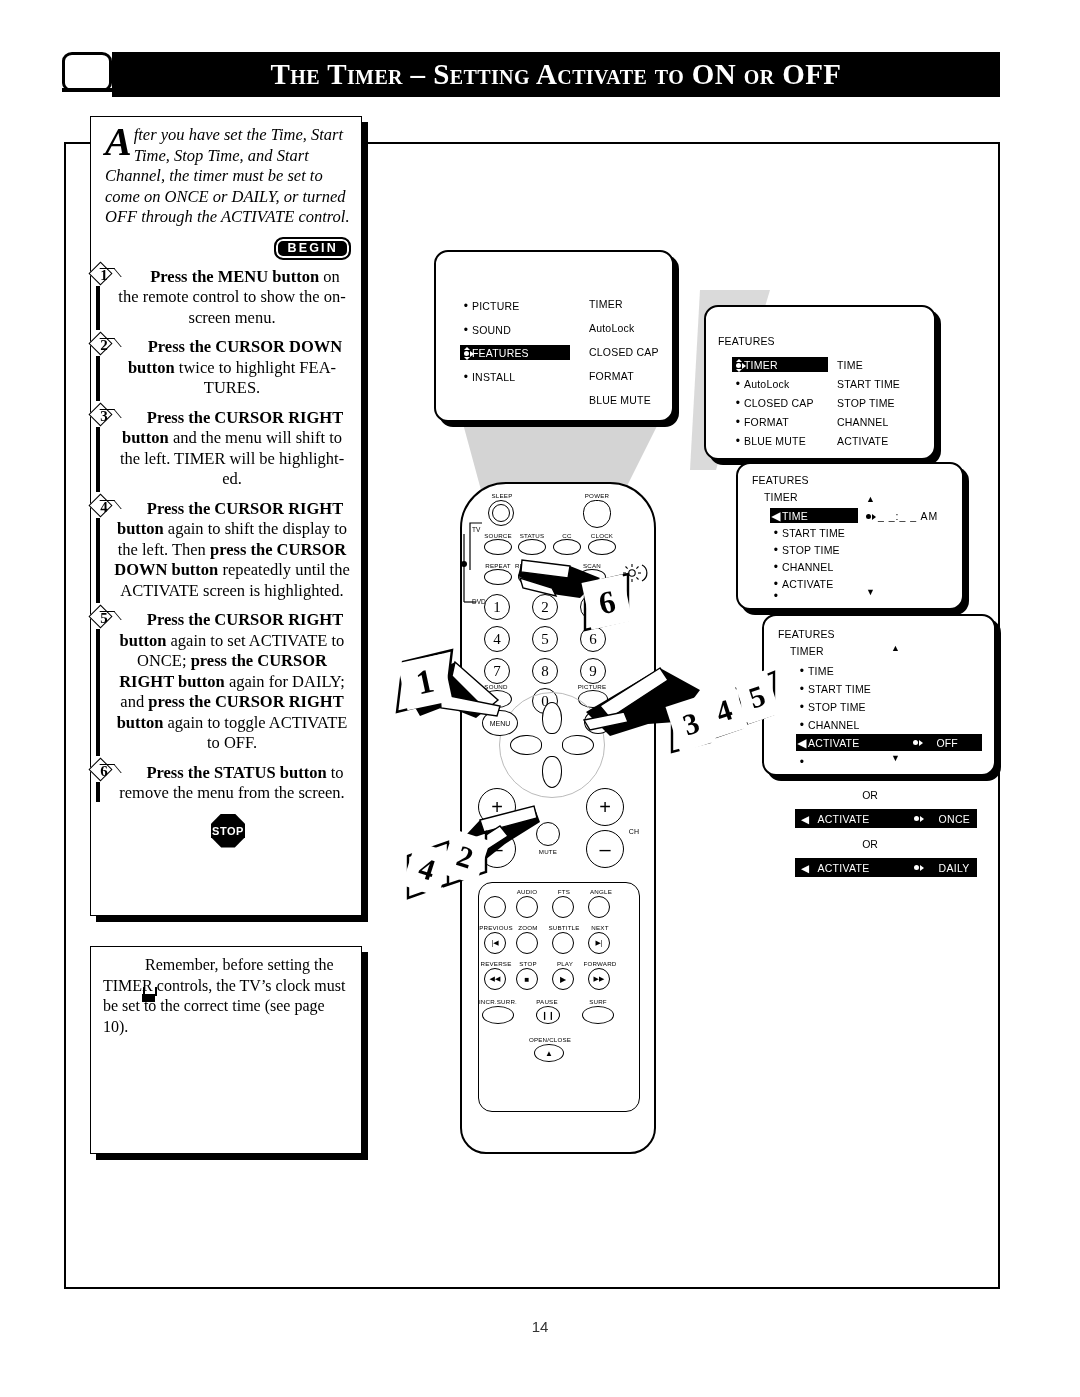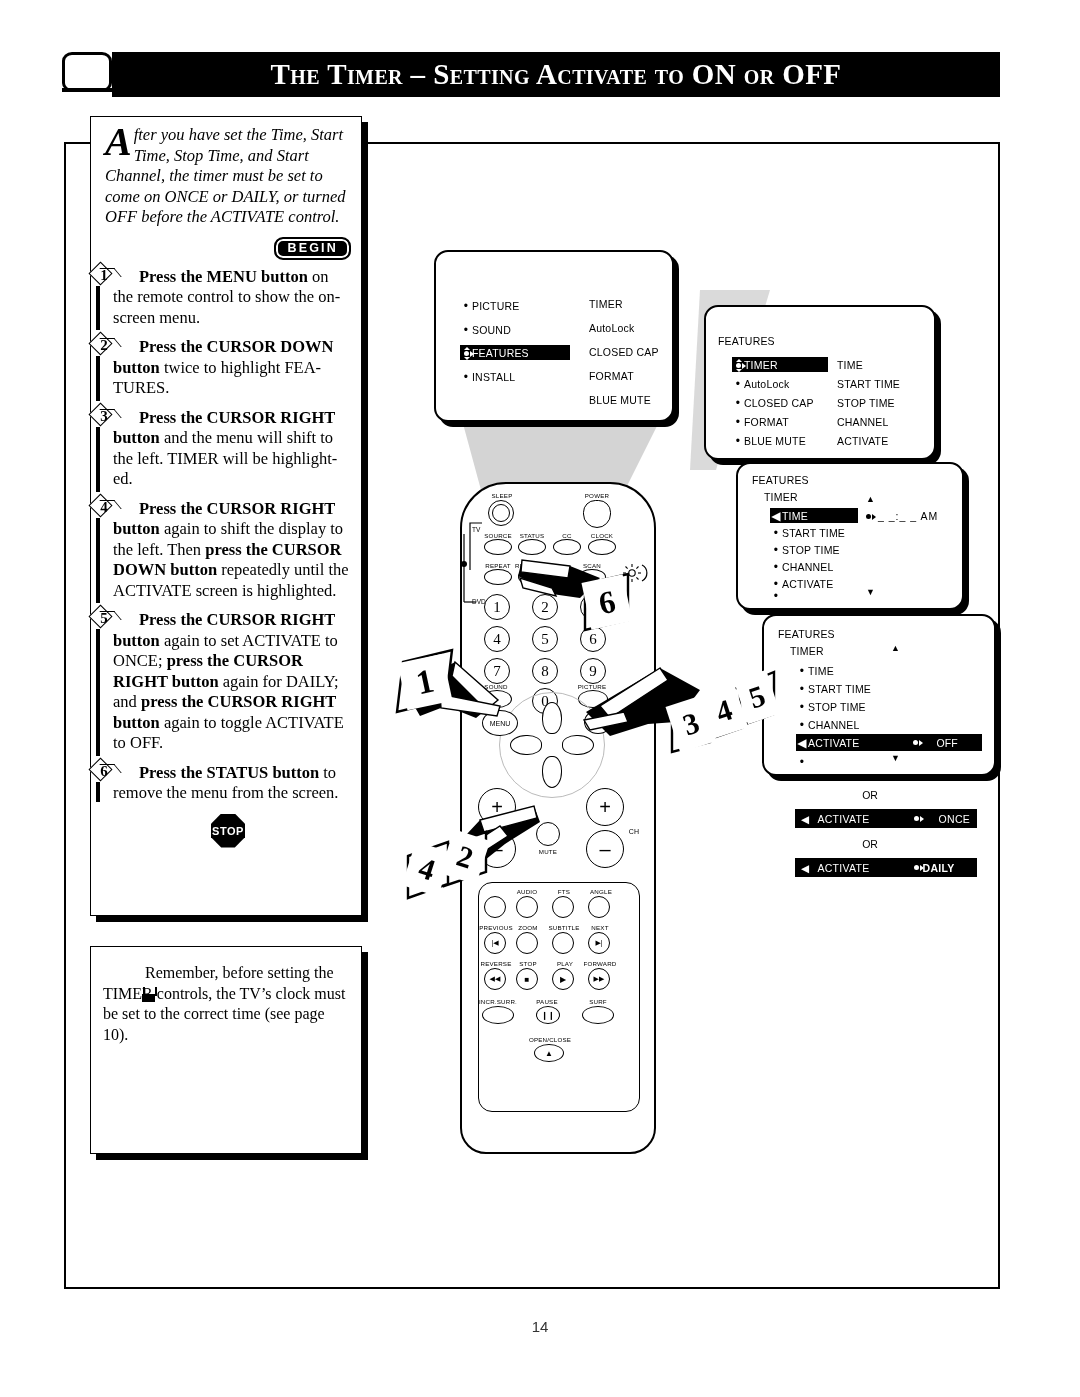--- a/index.html
+++ b/index.html
@@ -87,21 +87,21 @@
   }
   .step .num:before{
     content:"";position:absolute;left:1px;top:0px;width:15px;height:15px;
     border:1.6px solid #000;transform:rotate(45deg);background:#fff;z-index:-1;
   }
   .step .num:after{
     content:"";position:absolute;left:12px;top:3px;width:14px;height:8px;
     border-top:1.6px solid #000;border-right:1.6px solid #000;
     transform:skewX(40deg);z-index:-1;
   }
-  .step .txt{display:block;text-indent:26px;}
+  .step .txt{display:block;text-indent:26px;text-align:center;}
   .step .txt b{font-weight:bold;}
   .stop-wrap{text-align:center;margin-top:10px;}
   .stop-oct{
     display:inline-block;width:34px;height:34px;background:#000;color:#fff;
     clip-path:polygon(30% 0,70% 0,100% 30%,100% 70%,70% 100%,30% 100%,0 70%,0 30%);
     font-family:"Liberation Sans",sans-serif;font-weight:bold;font-size:11px;
     line-height:34px;text-align:center;letter-spacing:.5px;
   }
 
   
@@ -115,21 +115,21 @@
   }
   .bulb{position:absolute;left:30px;top:2px;width:52px;height:52px;}
   .bulb .glass{
     position:absolute;left:14px;top:14px;width:26px;height:27px;
     border:2px solid #fff;border-radius:50% 50% 45% 45%;background:transparent;
   }
   .bulb .neck{position:absolute;left:22px;top:38px;width:10px;height:9px;border-left:2px solid #000;border-right:2px solid #000;}
   .bulb .base2{position:absolute;left:21px;top:45px;width:13px;height:8px;background:#000;}
   .bulb .ray{position:absolute;background:#fff;width:2px;height:10px;}
   .sh-body{padding:8px 12px 6px 12px;font-size:16px;line-height:20.5px;position:relative;}
-  .sh-body p{margin:8px 0 9px 0;}
+  .sh-body p{margin:0 0 9px 0;}
   .sh-body p.first{text-indent:42px;}
 
   .osd{
     position:absolute;background:#fff;border:2.4px solid #000;
     border-radius:14px;box-sizing:border-box;
     box-shadow:5px 5px 0 0 #000;
     font-family:"Liberation Sans",sans-serif;
   }
   .osd .ttl{
     position:absolute;font-size:10.5px;letter-spacing:.2px;color:#000;
@@ -208,21 +208,21 @@
   <div class="outer-frame"></div>
 
   <svg width="1080" height="1397" style="position:absolute;left:0;top:0;pointer-events:none;">
     <polygon points="462,420 660,420 590,560 500,560" fill="#d4d4d4"></polygon>
     <polygon points="700,290 770,290 716,470 690,470" fill="#d4d4d4" opacity="0.85"></polygon>
   </svg>
 
   <div class="instr-shadow"></div>
   <div class="instr-box">
     <div class="intro">
-      <span class="dropcap">A</span><span>fter you have set the Time, Start Time, Stop Time, and Start Channel, the timer must be set to come on ONCE or DAILY,  or turned OFF before the ACTIVATE control.</span>
+      <span class="dropcap">A</span><span>fter you have set the Time, Start Time, Stop Time, and Start Channel, the timer must be set to come on ONCE or DAILY,  or turned OFF through the ACTIVATE control.</span>
     </div>
     <div class="begin-wrap">
       <span class="begin-pill">BEGIN</span>
     </div>
 
     <div class="steps">
 
       <div class="step">
         <span class="railing"></span>
         <span class="num">1</span>
@@ -434,21 +434,21 @@
   <div class="ortxt" style="left:840px;top:838px;width:60px;">OR</div>
   <div class="barblk" style="left:795px;top:858px;width:182px;">
     <span style="margin-left:6px;">◀</span>
     <span style="margin-left:8px;">ACTIVATE</span>
     <span style="margin-left:40px;display:inline-flex;align-items:center;">
         <span class="navdot" style="color:#fff;">
           <span class="c"></span>
           <span class="rt"></span>
         </span>
       </span>
-    <span style="font-weight:bold;">DAILY</span>
+    <span style="margin-left:16px;">DAILY</span>
   </div>
 
   <div class="remote">
     <div class="rbody"></div>
 
     <div class="sidebar-lbl" style="left:20px;top:56px;">TV</div>
     <div class="sidebar-lbl" style="left:20px;top:128px;">DVD</div>
     <svg width="40" height="110" style="position:absolute;left:0px;top:50px;">
       <path d="M18 8 L18 3 L30 3" stroke="#000" fill="none" stroke-width="1.2"></path>
       <path d="M12 14 L12 40" stroke="#000" fill="none" stroke-width="1.2"></path>

